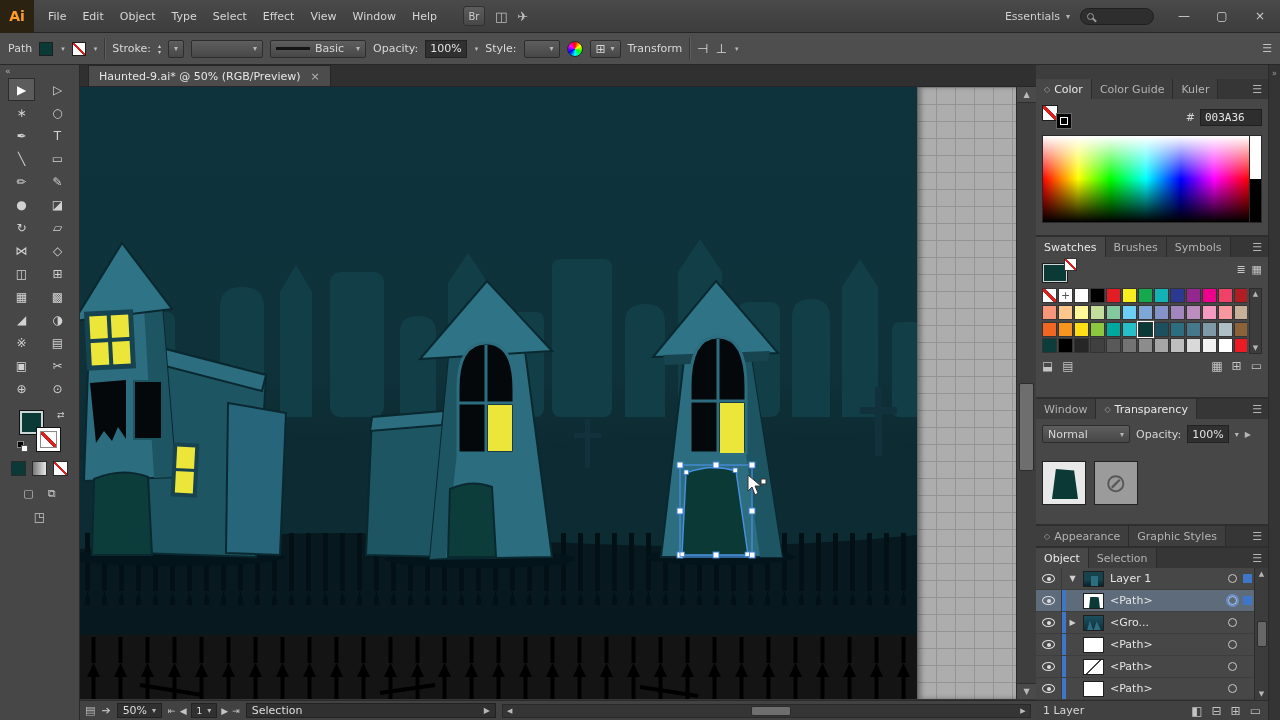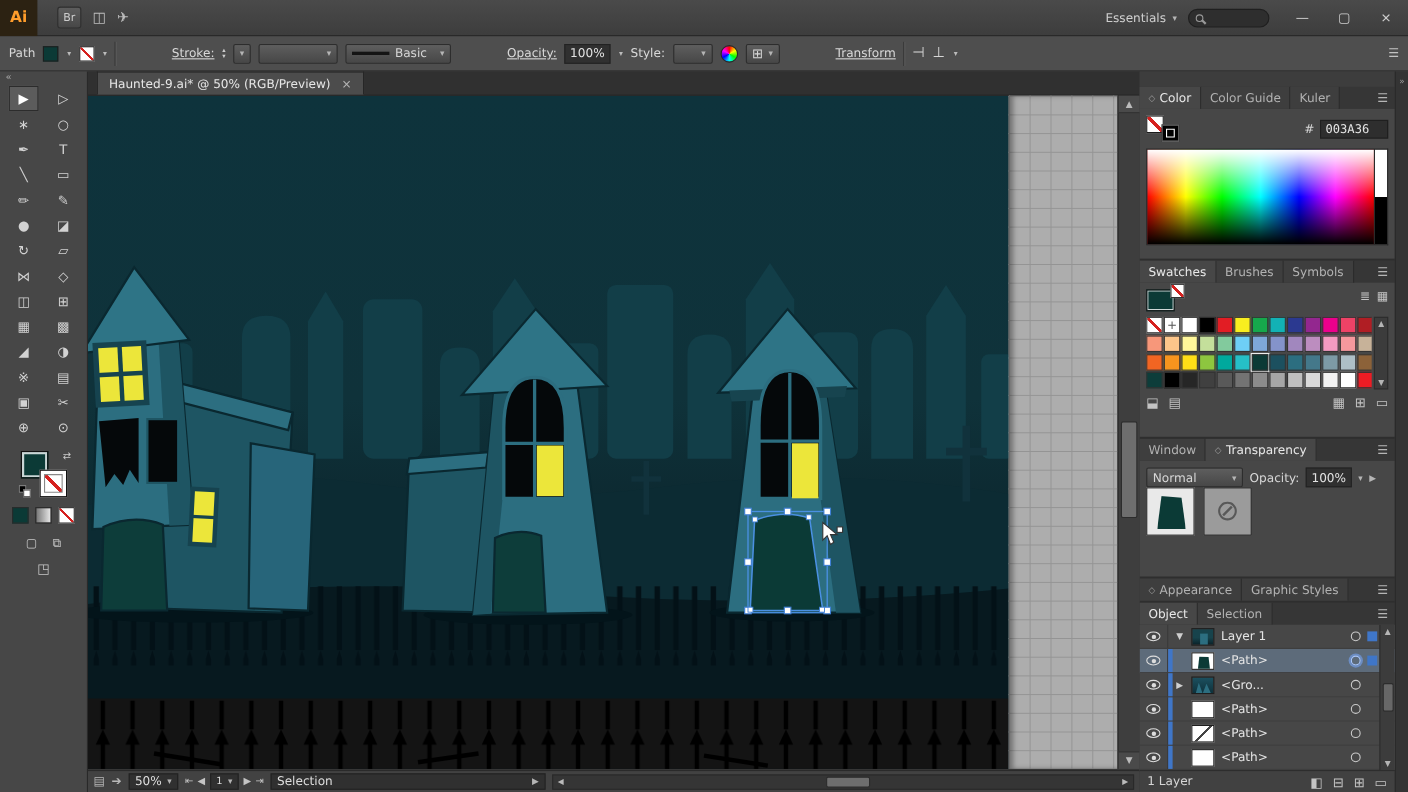--- a/index.html
+++ b/index.html
@@ -19,21 +19,21 @@
   .dd { font-size:8px; color:#b5b5b5; }
   .searchbox { width:74px; height:17px; background:#2e2e2e; border:1px solid #1f1f1f; border-radius:9px; display:flex; align-items:center; padding:0 6px; margin-right:22px; }
   .mag { width:7px; height:7px; border:1.5px solid #999; border-radius:50%; position:relative; }
   .mag::after { content:""; position:absolute; width:5px; height:1.5px; background:#999; transform:rotate(45deg); right:-4px; bottom:-2px; }
   .winbtns { display:flex; gap:22px; margin-right:12px; color:#cfcfcf; font-size:12px; }
   .winbtn { width:16px; text-align:center; }
 
   
   .controlbar { height:32px; display:flex; align-items:center; background:#4e4e4e; border-bottom:1px solid #282828; padding:0 8px; gap:7px; }
   .cb-label { color:#d8d8d8; }
-  .cb-link { text-decoration:underline; color:#d8d8d8;margin-left:44px; }
+  .cb-link { color:#d8d8d8; }
   .cb-swatch { width:14px; height:14px; border:1px solid #1e1e1e; background:#fff; }
   .sw-none-bg { background:linear-gradient(45deg, transparent 44%, #d5211f 44%, #d5211f 56%, transparent 56%), #fff !important; }
   .cb-dd { font-size:7px; color:#bbb; margin-left:1px; }
   .cb-sep { width:1px; height:22px; background:#393939; box-shadow:1px 0 0 #5d5d5d; }
   .cb-select { height:18px; background:linear-gradient(#5e5e5e,#474747); border:1px solid #2d2d2d; border-radius:2px; display:flex; align-items:center; gap:5px; padding:0 5px; }
   .cb-input { height:18px; background:#303030; border:1px solid #222; display:flex; align-items:center; padding:0 4px; min-width:34px; color:#e2e2e2; }
   .stepper { display:flex; flex-direction:column; justify-content:center; font-size:6px; line-height:6px; color:#ccc; }
   .line-sample { width:34px; height:3px; background:#141414; }
   .recolor { width:16px; height:16px; border-radius:50%; background:conic-gradient(#f00,#ff0,#0f0,#0ff,#00f,#f0f,#f00); border:1px solid #2a2a2a; }
   .cb-menu { margin-left:auto; color:#c2c2c2; }
@@ -122,21 +122,21 @@
   .sw { width:15px; height:15px; border:1px solid #333; background:#888; }
   .sw-none { background:linear-gradient(45deg, transparent 42%, #d5211f 42%, #d5211f 58%, transparent 58%), #fff; }
   .sw-reg { background:#fff; position:relative; }
   .sw-reg::after { content:"+"; position:absolute; inset:0; color:#555; font-size:11px; line-height:13px; text-align:center; }
   .sw.sel { box-shadow:0 0 0 1px #fff, 0 0 0 2px #555; }
   .sw-scroll { width:13px; margin-left:2px; background:#3c3c3c; border:1px solid #2c2c2c; display:flex; flex-direction:column; justify-content:space-between; align-items:center; font-size:7px; color:#b5b5b5; padding:1px 0; }
   .sw-foot { display:flex; align-items:center; gap:9px; margin-top:5px; color:#c3c3c3; font-size:12px; }
   .sw-foot .right { margin-left:auto; display:flex; gap:9px; }
 
   
-  .tr-row1 { display:flex; align-items:center; gap:6px; margin-bottom:0; }
+  .tr-row1 { display:flex; align-items:center; gap:6px; margin-bottom:18px; }
   .tr-body { display:flex; gap:8px; }
   .thumb { width:44px; height:44px; background:#e9e9e9; border:1px solid #222; position:relative; }
   .thumb-shape { position:absolute; left:9px; top:7px; width:26px; height:30px; clip-path:polygon(15% 0, 85% 5%, 100% 100%, 0 100%); }
   .thumb.mask { background:#9b9b9b; display:flex; align-items:center; justify-content:center; color:#585858; font-size:26px; }
   .tr-right { margin-left:auto; display:flex; flex-direction:column; gap:5px; align-items:flex-start; }
   .btn { height:20px; background:linear-gradient(#626262,#494949); border:1px solid #2b2b2b; border-radius:3px; color:#e0e0e0; padding:0 10px; display:flex; align-items:center; }
   .chk { display:flex; align-items:center; gap:5px; color:#8f8f8f; }
   .chk-box { width:10px; height:10px; background:#3a3a3a; border:1px solid #2a2a2a; }
 
   
@@ -168,20 +168,32 @@
   .lfooter { height:20px; background:#414141; border-top:1px solid #2d2d2d; display:flex; align-items:center; padding:0 7px; gap:10px; }
   .lfooter .icons { margin-left:auto; display:flex; gap:9px; color:#c3c3c3; font-size:12px; }
 </style>
 </head>
 <body>
 
 <div class="app">
 
   <div class="menubar">
     <div class="logo">Ai</div>
+    <nav class="menus">
+
+    <span class="menu-item">File</span>
+        <span class="menu-item">Edit</span>
+        <span class="menu-item">Object</span>
+        <span class="menu-item">Type</span>
+        <span class="menu-item">Select</span>
+        <span class="menu-item">Effect</span>
+        <span class="menu-item">View</span>
+        <span class="menu-item">Window</span>
+        <span class="menu-item">Help</span>
+      </nav>
     <div class="mb-icons">
       <span class="mb-btn">Br</span>
       <span class="mb-glyph">◫</span>
       <span class="mb-glyph">✈</span>
     </div>
     <div class="workspace-btn">
       <span>Essentials</span>
         <span class="dd">▾</span>
     </div>
     <div class="searchbox">

